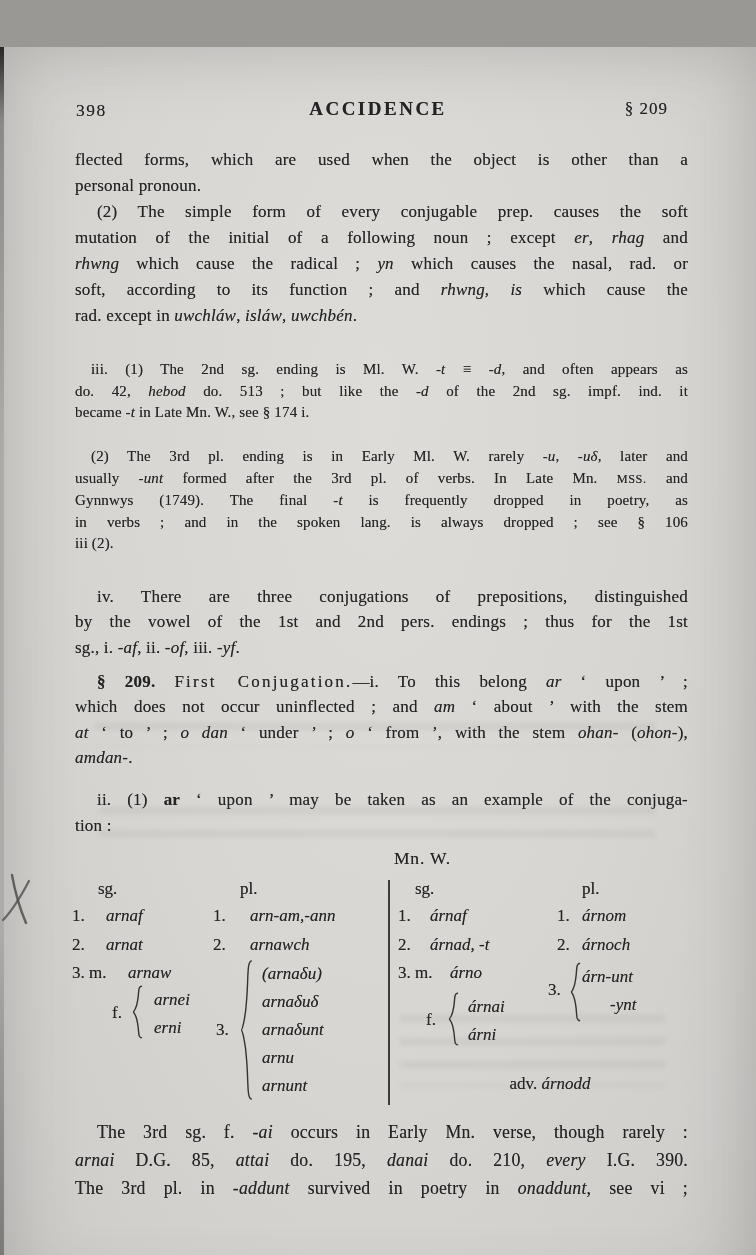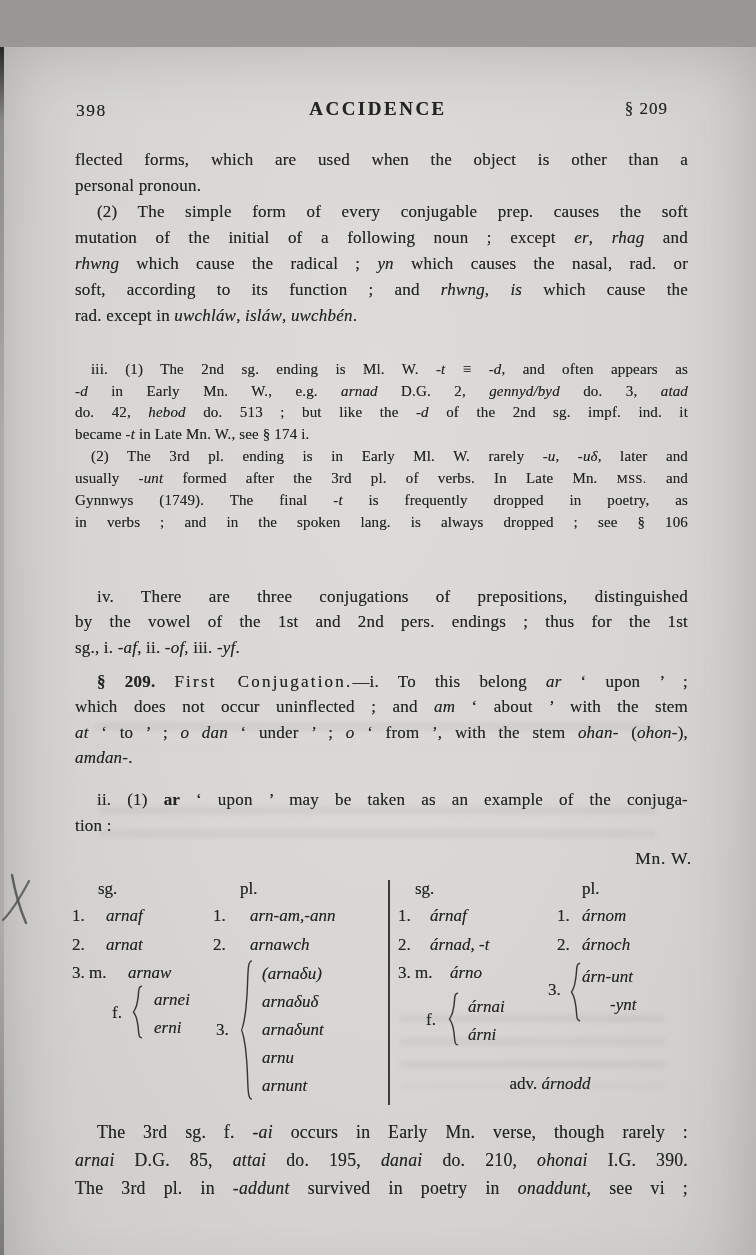--- a/index.html
+++ b/index.html
@@ -57,58 +57,58 @@
     </div>
   <div class="para body" style="top:152px;">
       <div class="tl j ind"><span>(2) The simple form of every conjugable prep. causes the soft</span></div>
       <div class="tl j"><span>mutation of the initial of a following noun ; except </span><span class="i">er</span><span>, </span><span class="i">rhag</span><span> and</span></div>
       <div class="tl j"><span class="i">rhwng</span><span> which cause the radical ; </span><span class="i">yn</span><span> which causes the nasal, rad. or</span></div>
       <div class="tl j"><span>soft, according to its function ; and </span><span class="i">rhwng</span><span>, </span><span class="i">is</span><span> which cause the</span></div>
       <div class="tl"><span>rad. except in </span><span class="i">uwchláw</span><span>, </span><span class="i">isláw</span><span>, </span><span class="i">uwchbén</span><span>.</span></div>
     </div>
   <div class="para small" style="top:312px;">
       <div class="tl j ind"><span>iii. (1) The 2nd sg. ending is Ml. W. </span><span class="i">-t</span><span> ≡ </span><span class="i">-d</span><span>, and often appears as</span></div>
-      <div class="tl j"><span class="i">-d</span><span> in Early Mn. W., e.g. </span><span class="i">arnad</span><span> D.G. 2, </span><span class="i">gennyd/byd</span><span> do. 3, </span><span class="i">atad</span></div>
       <div class="tl j"><span>do. 42, </span><span class="i">hebod</span><span> do. 513 ; but like the </span><span class="i">-d</span><span> of the 2nd sg. impf. ind. it</span></div>
       <div class="tl"><span>became </span><span class="i">-t</span><span> in Late Mn. W., see § 174 i.</span></div>
     </div>
   <div class="para small" style="top:399px;">
       <div class="tl j ind"><span>(2) The 3rd pl. ending is in Early Ml. W. rarely </span><span class="i">-u</span><span>, </span><span class="i">-uδ</span><span>, later and</span></div>
       <div class="tl j"><span>usually </span><span class="i">-unt</span><span> formed after the 3rd pl. of verbs.  In Late Mn. </span><span class="sc">MSS.</span><span> and</span></div>
       <div class="tl j"><span>Gynnwys (1749).  The final </span><span class="i">-t</span><span> is frequently dropped in poetry, as</span></div>
       <div class="tl j"><span>in verbs ; and in the spoken lang. is always dropped ; see § 106</span></div>
+      <div class="tl"><span>iii (2).</span></div>
     </div>
   <div class="para body lh25" style="top:537px;">
       <div class="tl j ind"><span>iv. There are three conjugations of prepositions, distinguished</span></div>
       <div class="tl j"><span>by the vowel of the 1st and 2nd pers. endings ; thus for the 1st</span></div>
       <div class="tl"><span>sg., i. </span><span class="i">-af</span><span>, ii. </span><span class="i">-of</span><span>, iii. </span><span class="i">-yf</span><span>.</span></div>
     </div>
   <div class="para body lh25" style="top:622px;">
       <div class="tl j ind"><span class="b">§ 209.</span><span> </span><span class="sp">First Conjugation.</span><span>—i. To this belong </span><span class="i">ar</span><span> ‘ upon ’ ;</span></div>
       <div class="tl j"><span>which does not occur uninflected ; and </span><span class="i">am</span><span> ‘ about ’ with the stem</span></div>
       <div class="tl j"><span class="i">at</span><span> ‘ to ’ ; </span><span class="i">o dan</span><span> ‘ under ’ ; </span><span class="i">o</span><span> ‘ from ’, with the stem </span><span class="i">ohan-</span><span> (</span><span class="i">ohon-</span><span>),</span></div>
       <div class="tl"><span class="i">amdan-</span><span>.</span></div>
     </div>
   <div class="para body" style="top:740px;">
       <div class="tl j ind"><span>ii. (1) </span><span class="b">ar</span><span> ‘ upon ’ may be taken as an example of the conjuga-</span></div>
       <div class="tl"><span>tion :</span></div>
     </div>
   <div class="para body lh28" style="top:1072px;">
       <div class="tl j ind"><span>The 3rd sg. f. </span><span class="i">-ai</span><span> occurs in Early Mn. verse, though rarely :</span></div>
-      <div class="tl j"><span class="i">arnai</span><span> D.G. 85, </span><span class="i">attai</span><span> do. 195, </span><span class="i">danai</span><span> do. 210, </span><span class="i">ohonai</span><span> I.G. 390.</span></div>
+      <div class="tl j"><span class="i">arnai</span><span> D.G. 85, </span><span class="i">attai</span><span> do. 195, </span><span class="i">danai</span><span> do. 210, </span><span class="i">every</span><span> I.G. 390.</span></div>
       <div class="tl j"><span>The 3rd pl. in </span><span class="i">-addunt</span><span> survived in poetry in </span><span class="i">onaddunt</span><span>, see vi ;</span></div>
     </div>
 
   <svg class="xmark" width="36" height="66" viewBox="0 0 36 66">
     <path d="M12,8 C15,25 20,42 26,56" stroke="#4d4d4d" stroke-width="2.4" fill="none" stroke-linecap="round" opacity="0.85"></path>
     <path d="M29,14 C20,31 10,46 3,53" stroke="#4d4d4d" stroke-width="2.2" fill="none" stroke-linecap="round" opacity="0.8"></path>
   </svg>
 
   <div class="tblwrap">
-    <div class="tc thead" style="left:332px;top:6px;width:290px;text-align:right;">Mn. W.</div>
+    <div class="tc thead" style="left:324px;top:6px;width:290px;text-align:left;">Mn. W.</div>
 
     <div class="divider" style="left:318px;top:38px;height:225px;"></div>
 
     <div class="tc" style="left:28px;top:37px;">sg.</div>
     <div class="tc" style="left:170px;top:37px;">pl.</div>
     <div class="tc" style="left:345px;top:37px;">sg.</div>
     <div class="tc" style="left:512px;top:37px;">pl.</div>
 
     <div class="tc" style="left:2px;top:64px;">1.</div>
     <div class="tc i" style="left:36px;top:64px;">arnaf</div>

